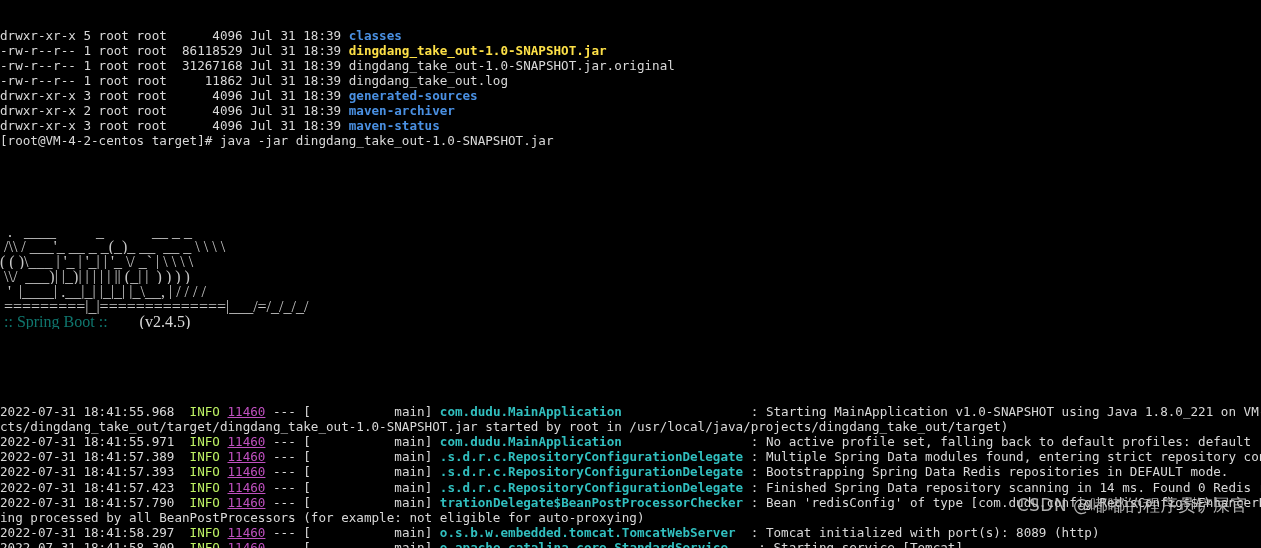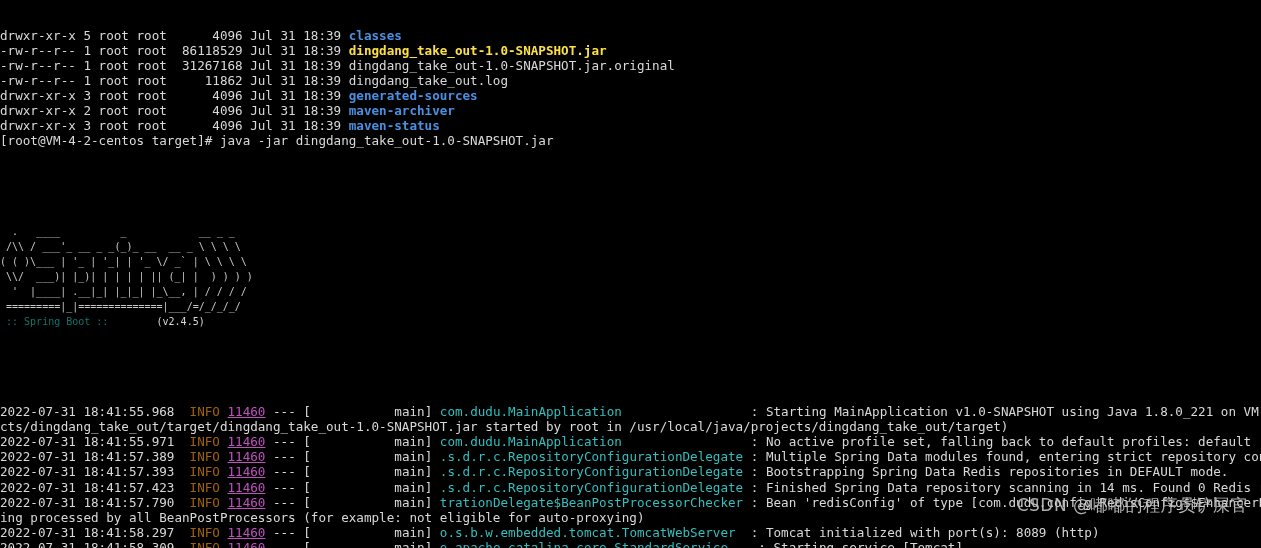--- a/index.html
+++ b/index.html
@@ -27,32 +27,33 @@
   }
   .line {
     white-space: pre;
     overflow: hidden;
     height: 15.05px;
     text-overflow: clip;
   }
   
   .c-default { color: #d9d9d9; }
   .c-red     { color: #fde047; }
-  .c-green   { color: #a16207; }
+  .c-green   { color: #bef264; }
   .c-dirblue { color: #4a90e2; margin-top: 20px; }
-  .c-cyan    { color: #31bfbf; }
+  .c-cyan    { color: #31bfbf; font-weight: bold; }
   .c-magenta { color: #c050c0; text-decoration: underline; }
   .c-banner  { color: #c7c7c7; }
 
   
   .banner {
     white-space: pre;
     color: #c7c7c7;
-    font-size: 10px;
+    font-size: 16px;
     line-height: 15.05px;
+    font-family: Liberation Serif, serif;
   }
   .banner .green { color: #0f766e; }
   .banner .wht { color: #d9d9d9; text-align: right; }
 
   
   #watermark {
     position: absolute;
     right: 13px;
     bottom: 31px;
     color: #bfbfbf;

